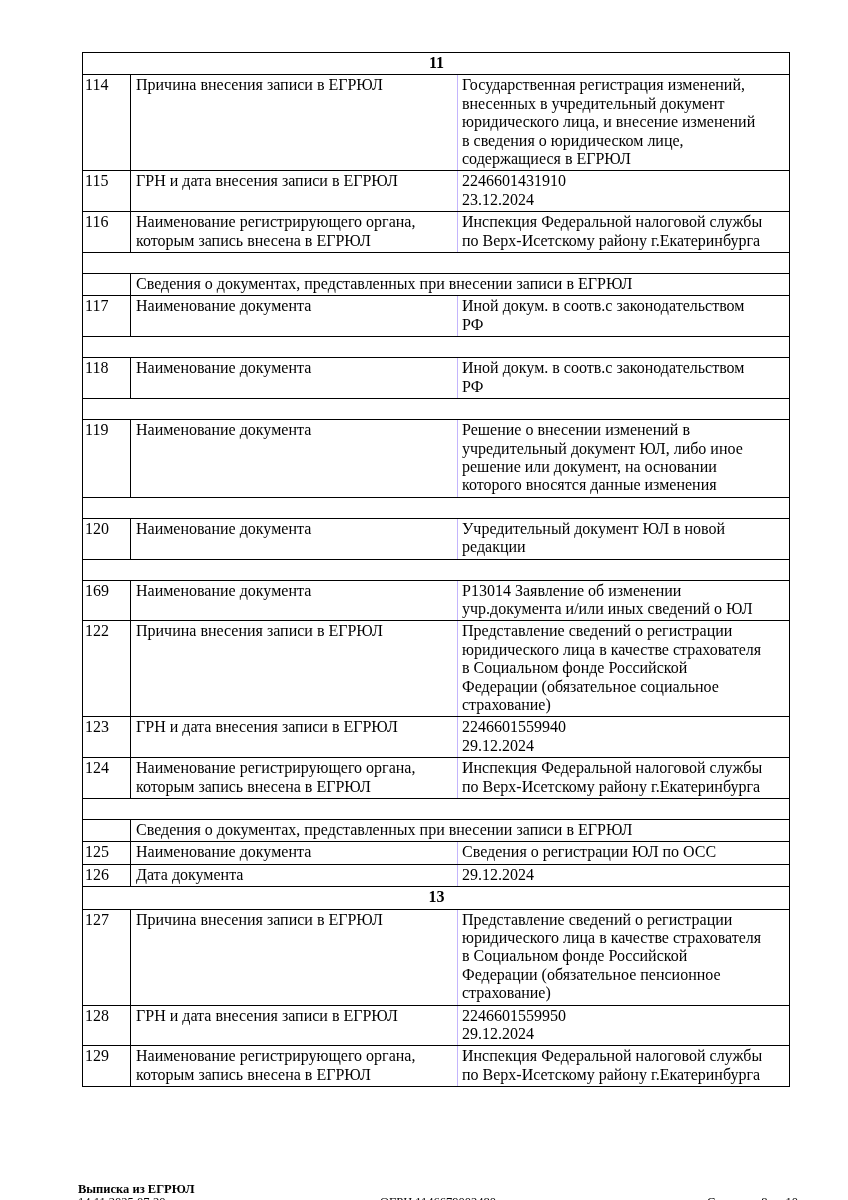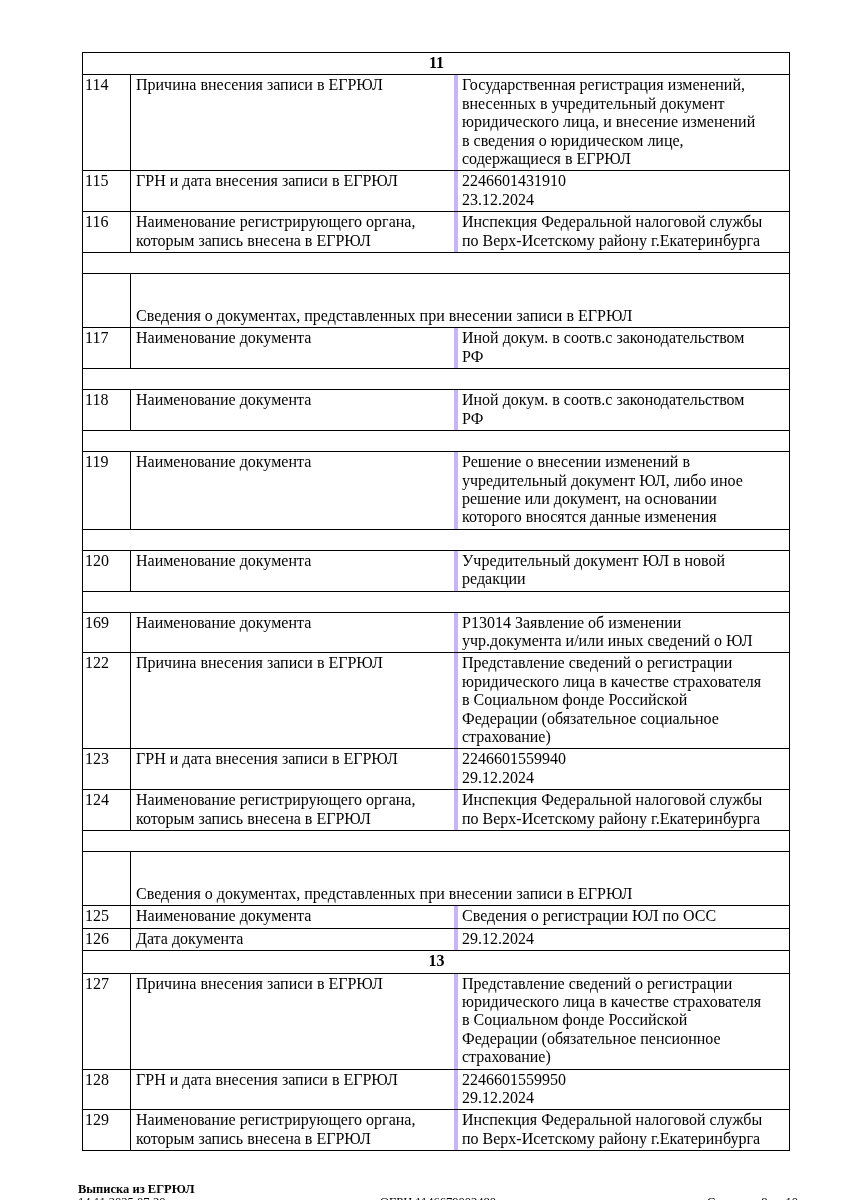--- a/index.html
+++ b/index.html
@@ -31,24 +31,24 @@
     overflow-wrap: break-word;
   }
   .cell.num {
     flex: 0 0 48px;
     border-right: 1px solid #000;
     text-align: left;
     padding: 1px 2px 2px 2px;
   }
   .cell.field {
     flex: 0 0 327px;
-    border-right: 4px solid #c4b5fd;
+    border-right: 1px solid #c4b5fd;
   }
   .cell.value { flex: 1 1 auto; padding: 1px 2px 2px 4px; }
-  .cell.merged { flex: 1 1 auto; margin-top: 32px; }
+  .cell.merged { flex: 1 1 auto; }
   .cell.full { flex: 1 1 auto; }
 
   .trow.section .cell {
     text-align: center;
     font-weight: bold;
   }
   .trow.spacer .cell { height: 20px; padding: 0; }
 
   
   .footer {

